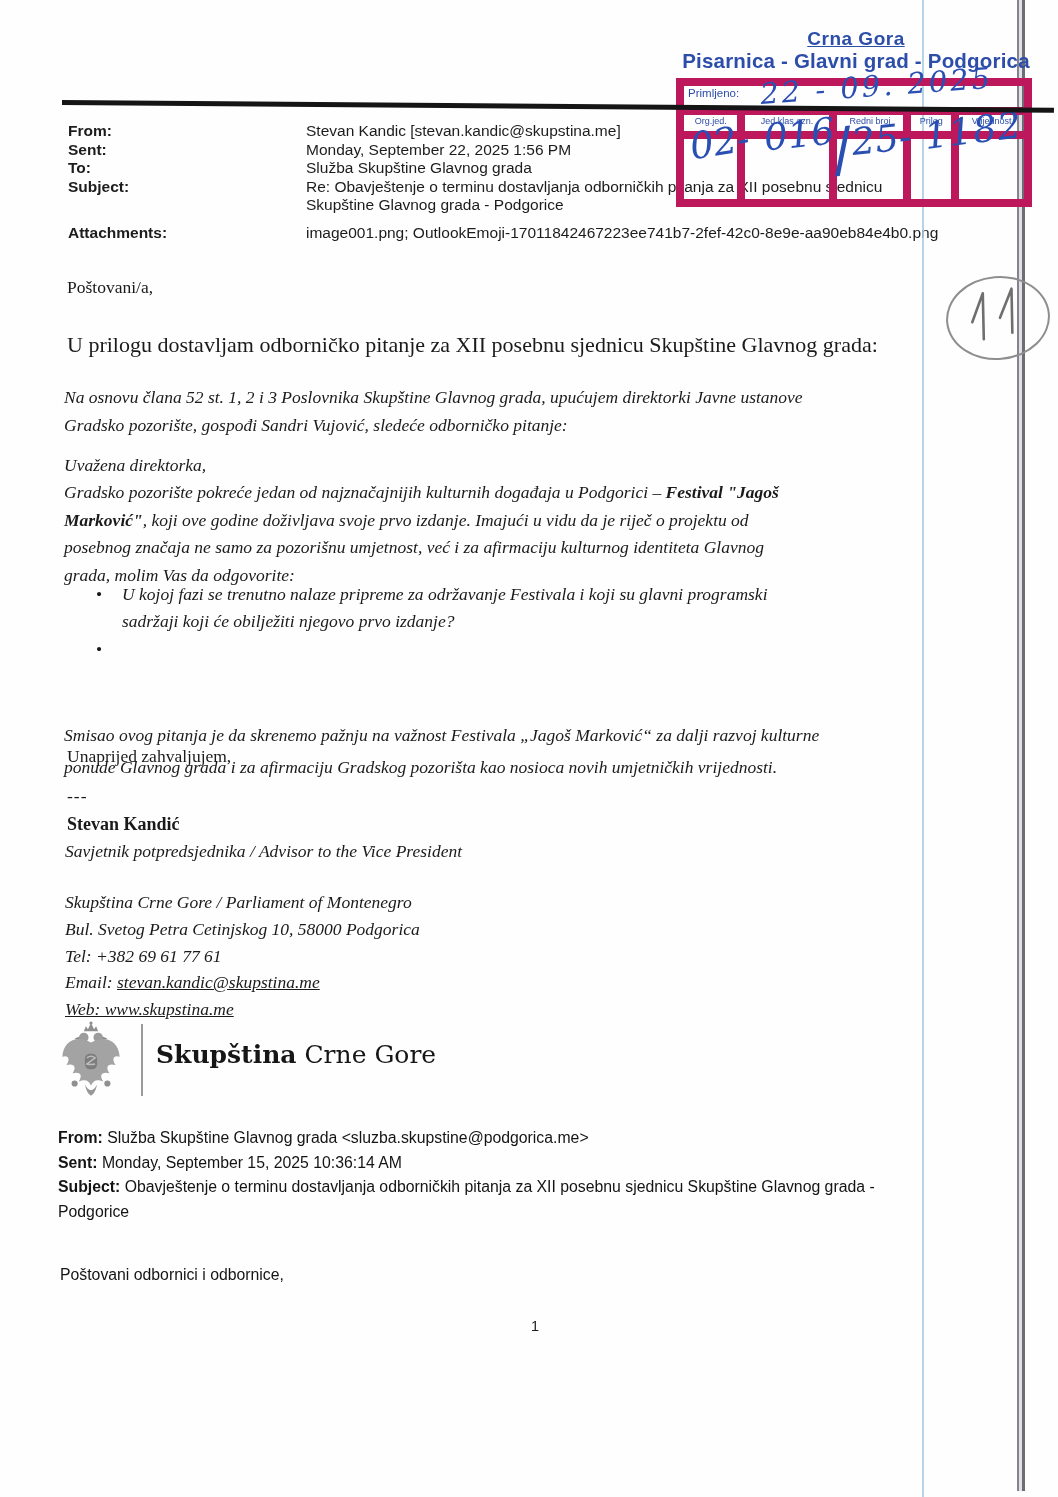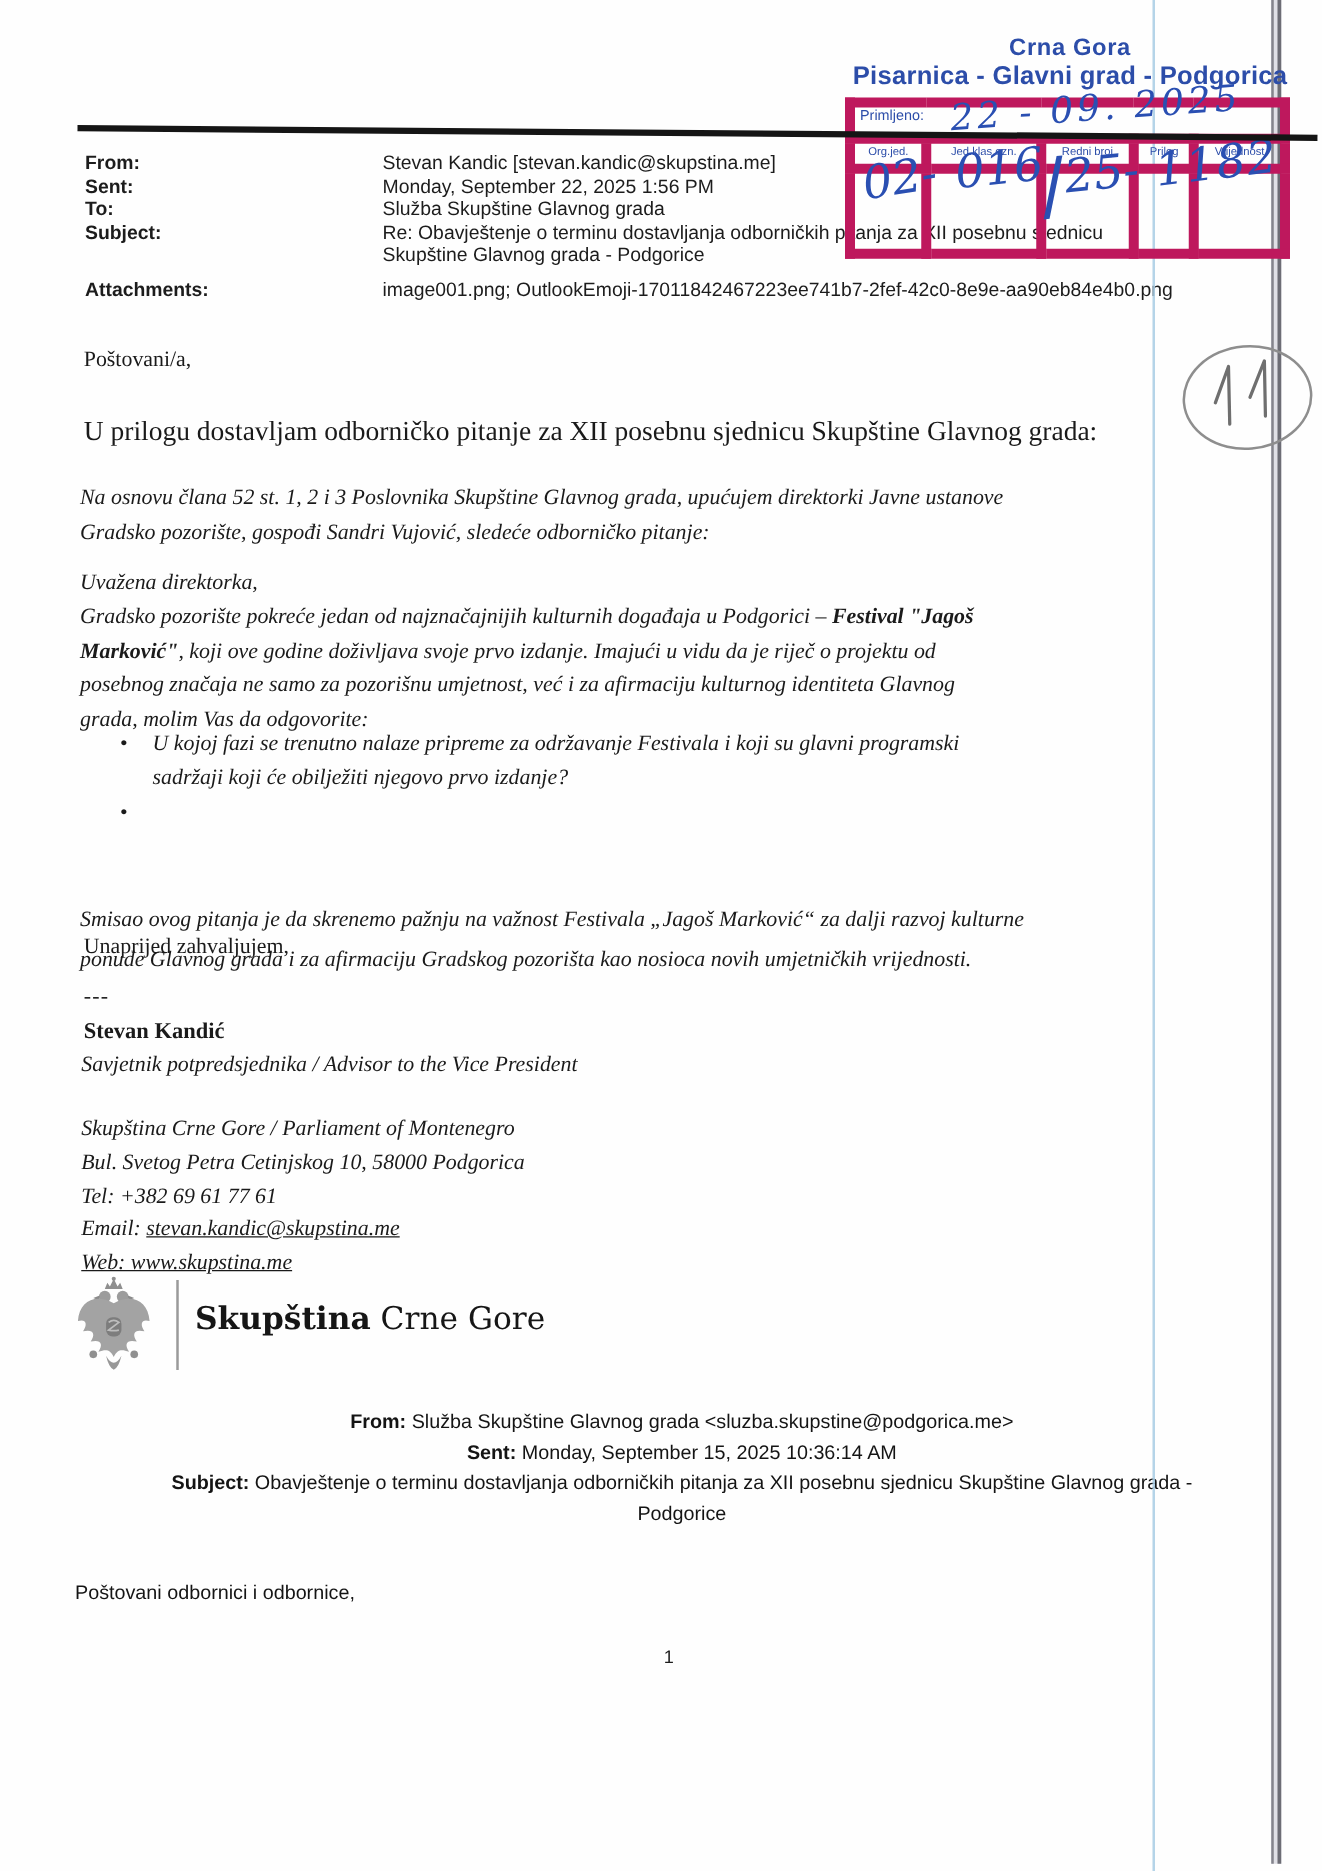--- a/index.html
+++ b/index.html
@@ -14,21 +14,21 @@
 
   
   .blackline{left:62px;top:100px;width:992px;height:5px;background:#151515;
              transform:rotate(0.45deg);transform-origin:left center;z-index:8;}
   .vline-blue{left:922px;top:0;width:2px;height:1497px;background:#a8cde4;opacity:.85;z-index:2;}
   .vline-gray{left:1017px;top:0;width:3px;height:1491px;background:#e0e0e6;
               border-left:2px solid #84848c;border-right:3px solid #6d6d75;z-index:2;}
 
   
   .stamp{left:676px;top:28px;width:360px;color:#2c4da9;z-index:4;}
-  .stamp-title{text-align:center;font-size:19px;font-weight:bold;letter-spacing:.5px;line-height:21px;}
+  .stamp-title{text-align:center;font-size:19px;font-weight:bold;letter-spacing:.5px;line-height:21px;text-decoration:underline;}
   .stamp-sub{text-align:center;font-size:20.5px;font-weight:bold;letter-spacing:.2px;line-height:24px;}
   .stamp-table{margin-top:5px;border-collapse:collapse;width:356px;}
   .stamp-table td{border:8px solid #be185d;font-size:9.5px;color:#2c4da9;
                   padding:1px 2px;text-align:center;vertical-align:top;}
   .stamp-table .rcv{text-align:left;font-size:11.5px;height:19px;padding-left:4px;}
   .stamp-table .hdr td{height:14px;font-size:9px;padding:1px 1px;}
   .stamp-table .valrow td{height:58px;}
   .hand{position:absolute;font-family:"DejaVu Serif",serif;font-style:italic;
         color:#2a4fb2;z-index:9;line-height:1;}
   .hand-date{left:84px;top:44px;font-size:29px;transform:rotate(-4deg);letter-spacing:3px;}
@@ -65,21 +65,21 @@
   .sig-title{left:65px;top:841px;}
   .contact{left:65px;top:889px;line-height:26.8px;}
   .u{text-decoration:underline;}
 
   
   .arms{left:58px;top:1020px;z-index:3;}
   .logo-div{left:141px;top:1024px;width:1.5px;height:72px;background:#9a9a9a;}
   .logo-text{left:156px;top:1040px;font-family:"DejaVu Serif",serif;font-size:25px;color:#161616;}
 
   
-  .quoted{left:58px;top:1126px;width:975px;font-size:15.8px;line-height:24.6px;color:#141414;text-align:center;}
+  .quoted{left:58px;top:1126px;width:975px;font-size:15.8px;line-height:24.6px;color:#141414;}
   .q-row{white-space:pre-line;}
   .closing2{left:60px;top:1266px;font-size:15.8px;color:#141414;}
   .pagenum{left:531px;top:1318px;font-size:14.5px;}
 </style>
 </head>
 <body>
 
 <div class="page">
 
   <div class="abs blackline"></div>

